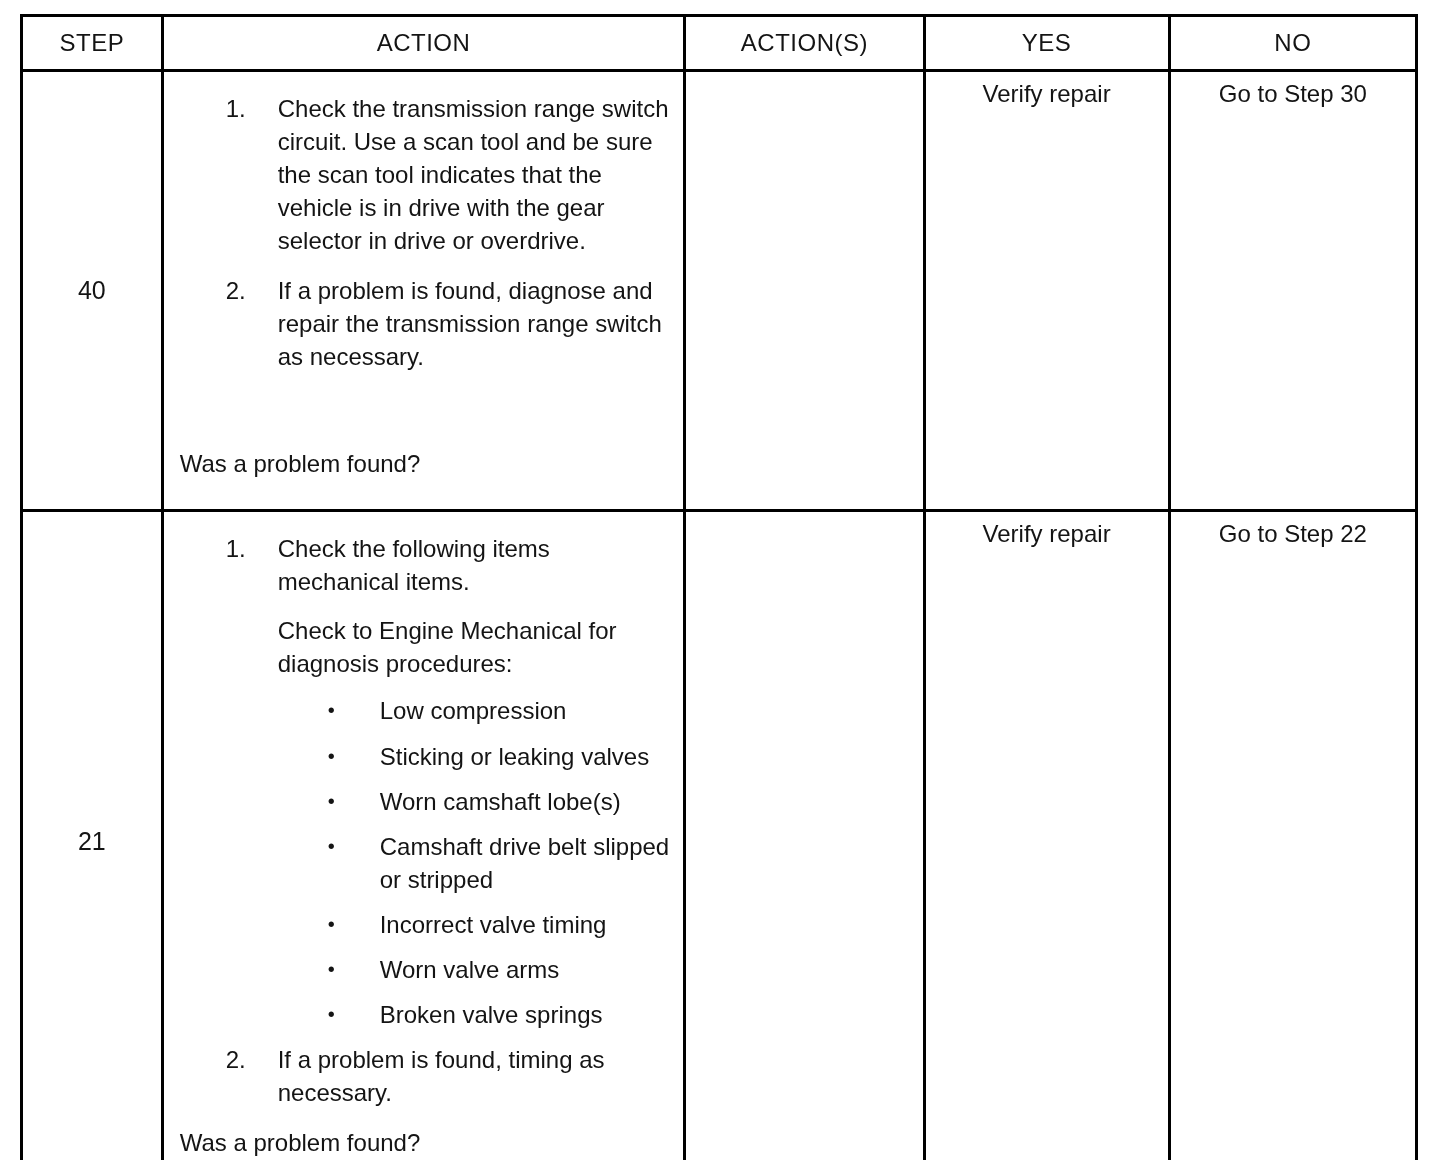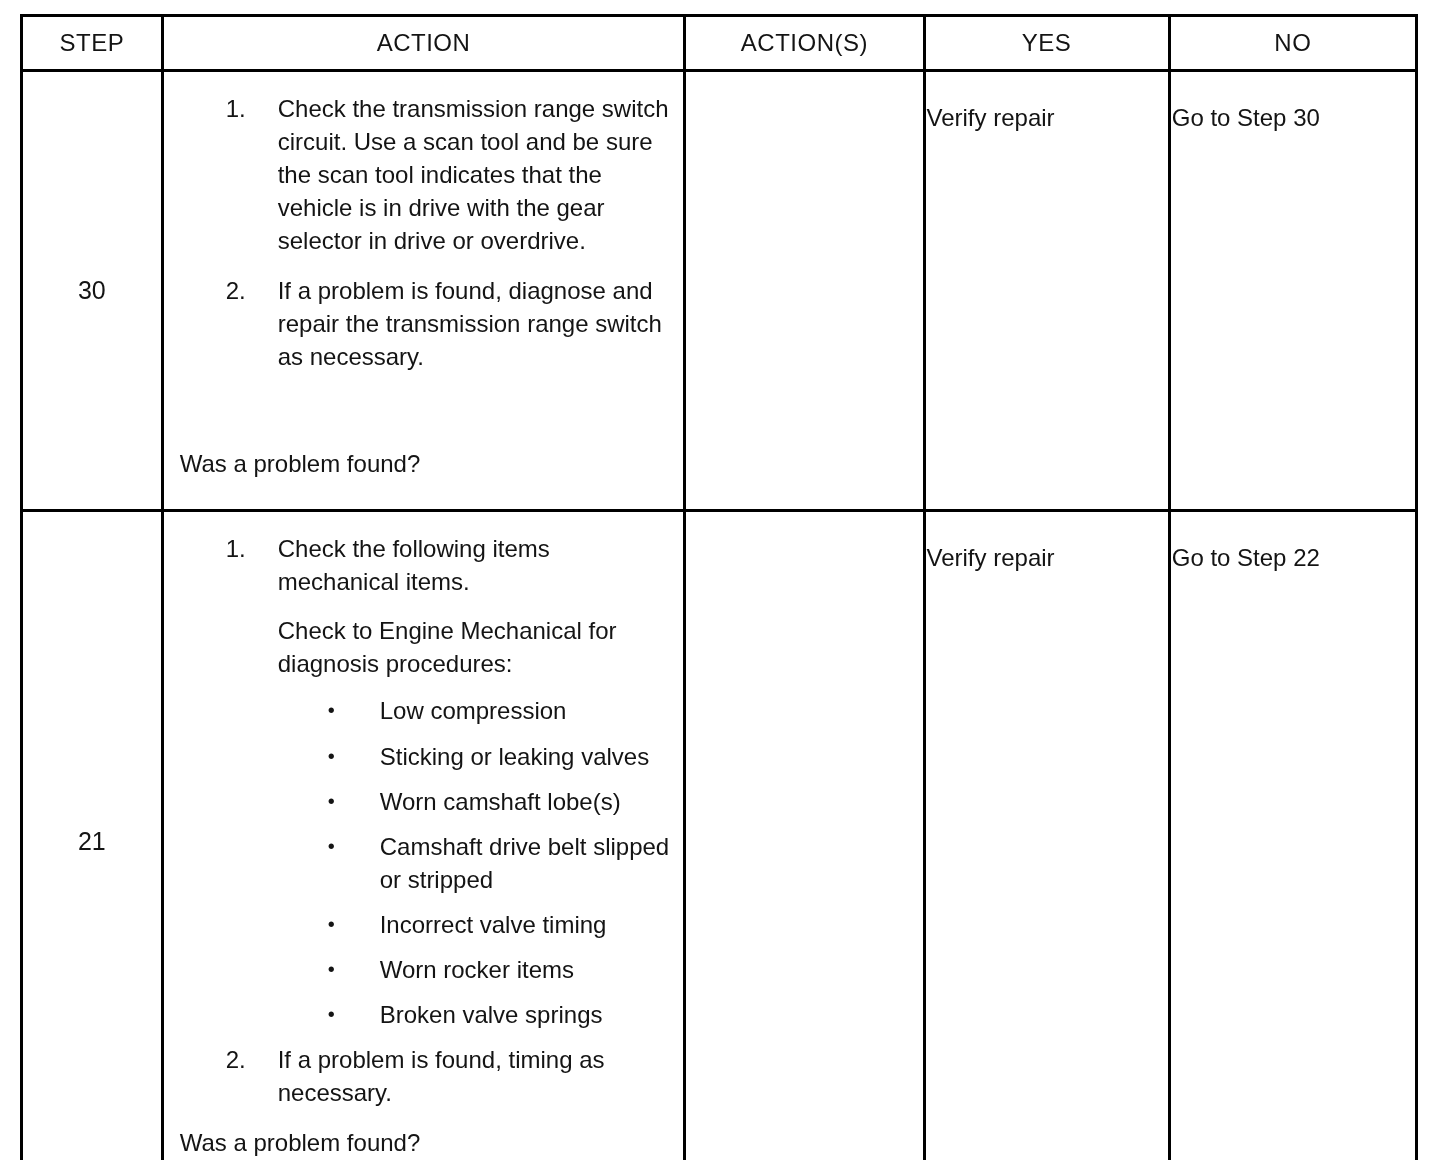--- a/index.html
+++ b/index.html
@@ -52,21 +52,22 @@
     vertical-align: top;
     padding: 20px 14px 12px 14px;
     font-size: 24px;
     line-height: 1.38;
   }
   td.values-cell {
     vertical-align: top;
   }
   td.yn-cell {
     vertical-align: top;
-    padding-top: 32px;
+    text-align: center;
+    padding-top: 8px;
     font-size: 24px;
   }
 
   .action-item {
     display: flex;
     margin-left: 48px;
     margin-bottom: 16px;
   }
   .item-num {
     flex: 0 0 52px;
@@ -116,21 +117,21 @@
         <th>STEP</th>
         <th>ACTION</th>
         <th>ACTION(S)</th>
         <th>YES</th>
         <th>NO</th>
       </tr>
     </thead>
     <tbody>
 
       <tr class="row-20">
-        <td class="step-cell">30</td>
+        <td class="step-cell">40</td>
         <td class="action-cell">
           <div class="action-item">
             <span class="item-num">1.</span>
             <span class="item-text">Check the transmission range switch circuit.  Use a scan tool and be sure the scan tool indicates that the vehicle is in drive with the gear selector in drive or overdrive.</span>
           </div>
           <div class="action-item">
             <span class="item-num">2.</span>
             <span class="item-text">If a problem is found, diagnose and repair the transmission range switch as necessary.</span>
           </div>
           <div class="question question-spaced">Was a problem found?</div>
@@ -164,21 +165,21 @@
           <div class="bullet-row">
             <span class="bullet-dot">•</span>
             <span class="bullet-text">Camshaft drive belt slipped or stripped</span>
           </div>
           <div class="bullet-row">
             <span class="bullet-dot">•</span>
             <span class="bullet-text">Incorrect valve timing</span>
           </div>
           <div class="bullet-row">
             <span class="bullet-dot">•</span>
-            <span class="bullet-text">Worn rocker items</span>
+            <span class="bullet-text">Worn valve arms</span>
           </div>
           <div class="bullet-row">
             <span class="bullet-dot">•</span>
             <span class="bullet-text">Broken valve springs</span>
           </div>
 
           <div class="action-item">
             <span class="item-num">2.</span>
             <span class="item-text">If a problem is found, timing as necessary.</span>
           </div>

